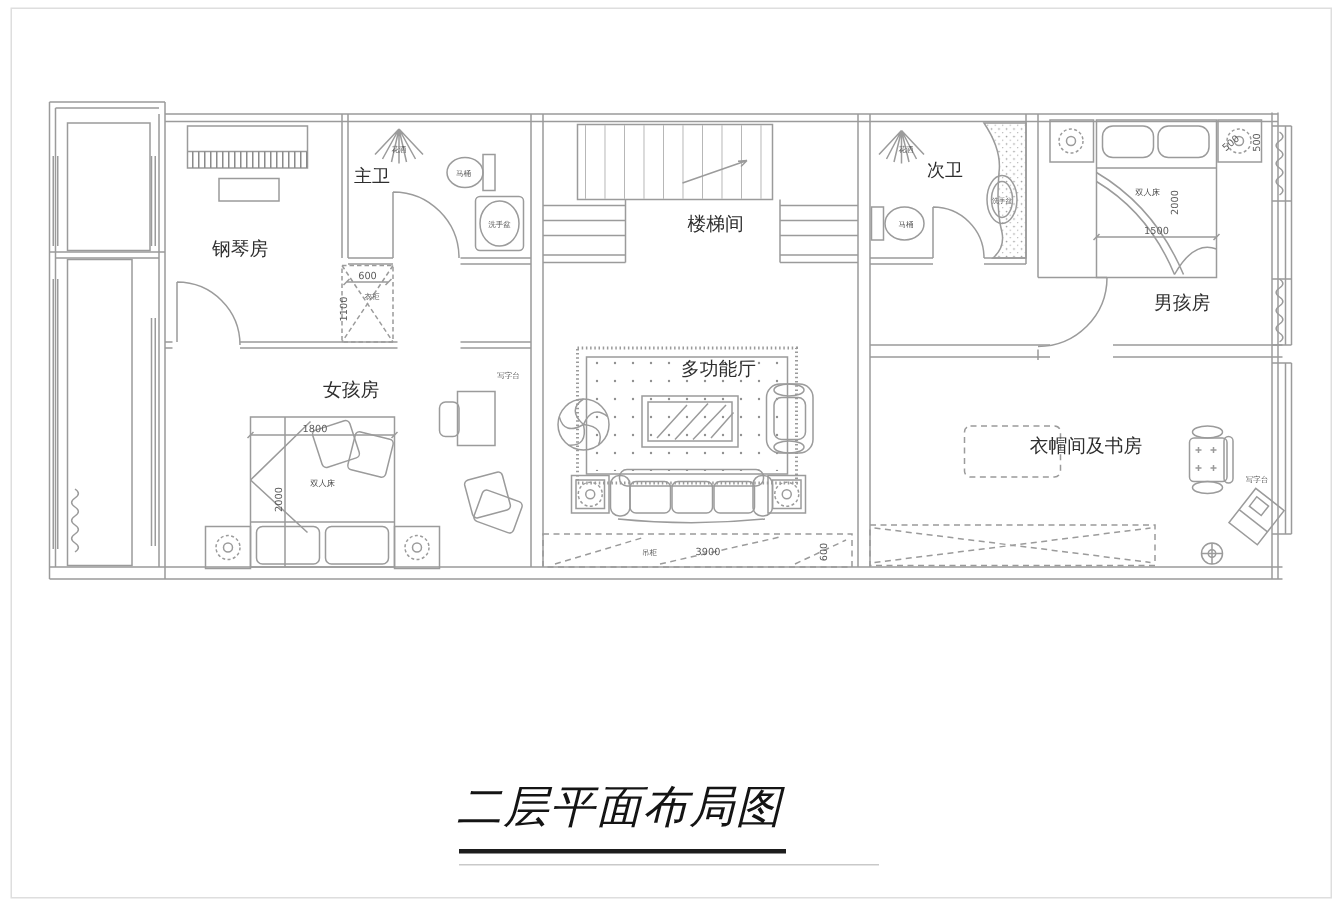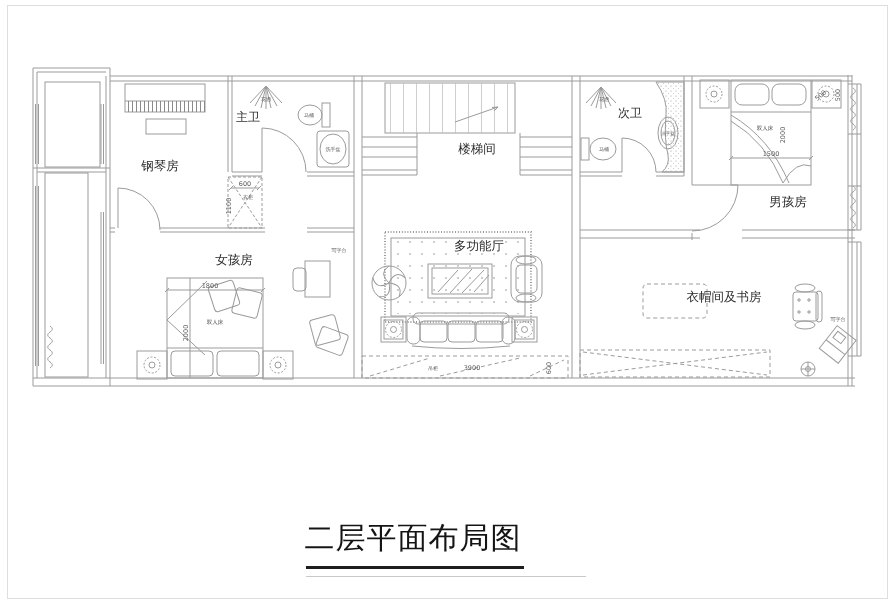--- a/index.html
+++ b/index.html
@@ -5,21 +5,21 @@
   html,body{margin:0;padding:0;background:#ffffff;}
   .canvas{position:relative;width:895px;height:604px;background:#ffffff;overflow:hidden;
           font-family:"DejaVu Serif", serif;}
   .frame{position:absolute;left:7px;top:5px;width:879px;height:592px;border:1px solid #dedede;}
   svg text{stroke:none;fill:#3a3a3a;font-family:"DejaVu Serif", serif;text-anchor:middle;}
   svg text.room{font-size:12.5px;fill:#2e2e2e;}
   svg text.t6{font-size:6.5px;fill:#5a5a5a;font-family:"DejaVu Sans", sans-serif;}
   svg text.t5{font-size:5px;fill:#555;}
   svg text.t55{font-size:5.5px;fill:#4a4a4a;}
   .title{position:absolute;left:268px;top:518px;width:290px;text-align:center;
-         font-size:30px;color:#141414;letter-spacing:1px;}
+         font-size:30px;color:#141414;letter-spacing:1px;font-style:italic;}
   .rule1{position:absolute;left:306px;top:566px;width:218px;height:3px;background:#1d1d1d;}
   .rule2{position:absolute;left:306px;top:576px;width:280px;height:1px;background:#c9c9c9;}
 </style>
 </head>
 <body>
 
 <div class="canvas">
   <div class="frame"></div>
 
   <svg width="895" height="604" viewBox="0 0 895 604" style="position:absolute;left:0;top:0;">

